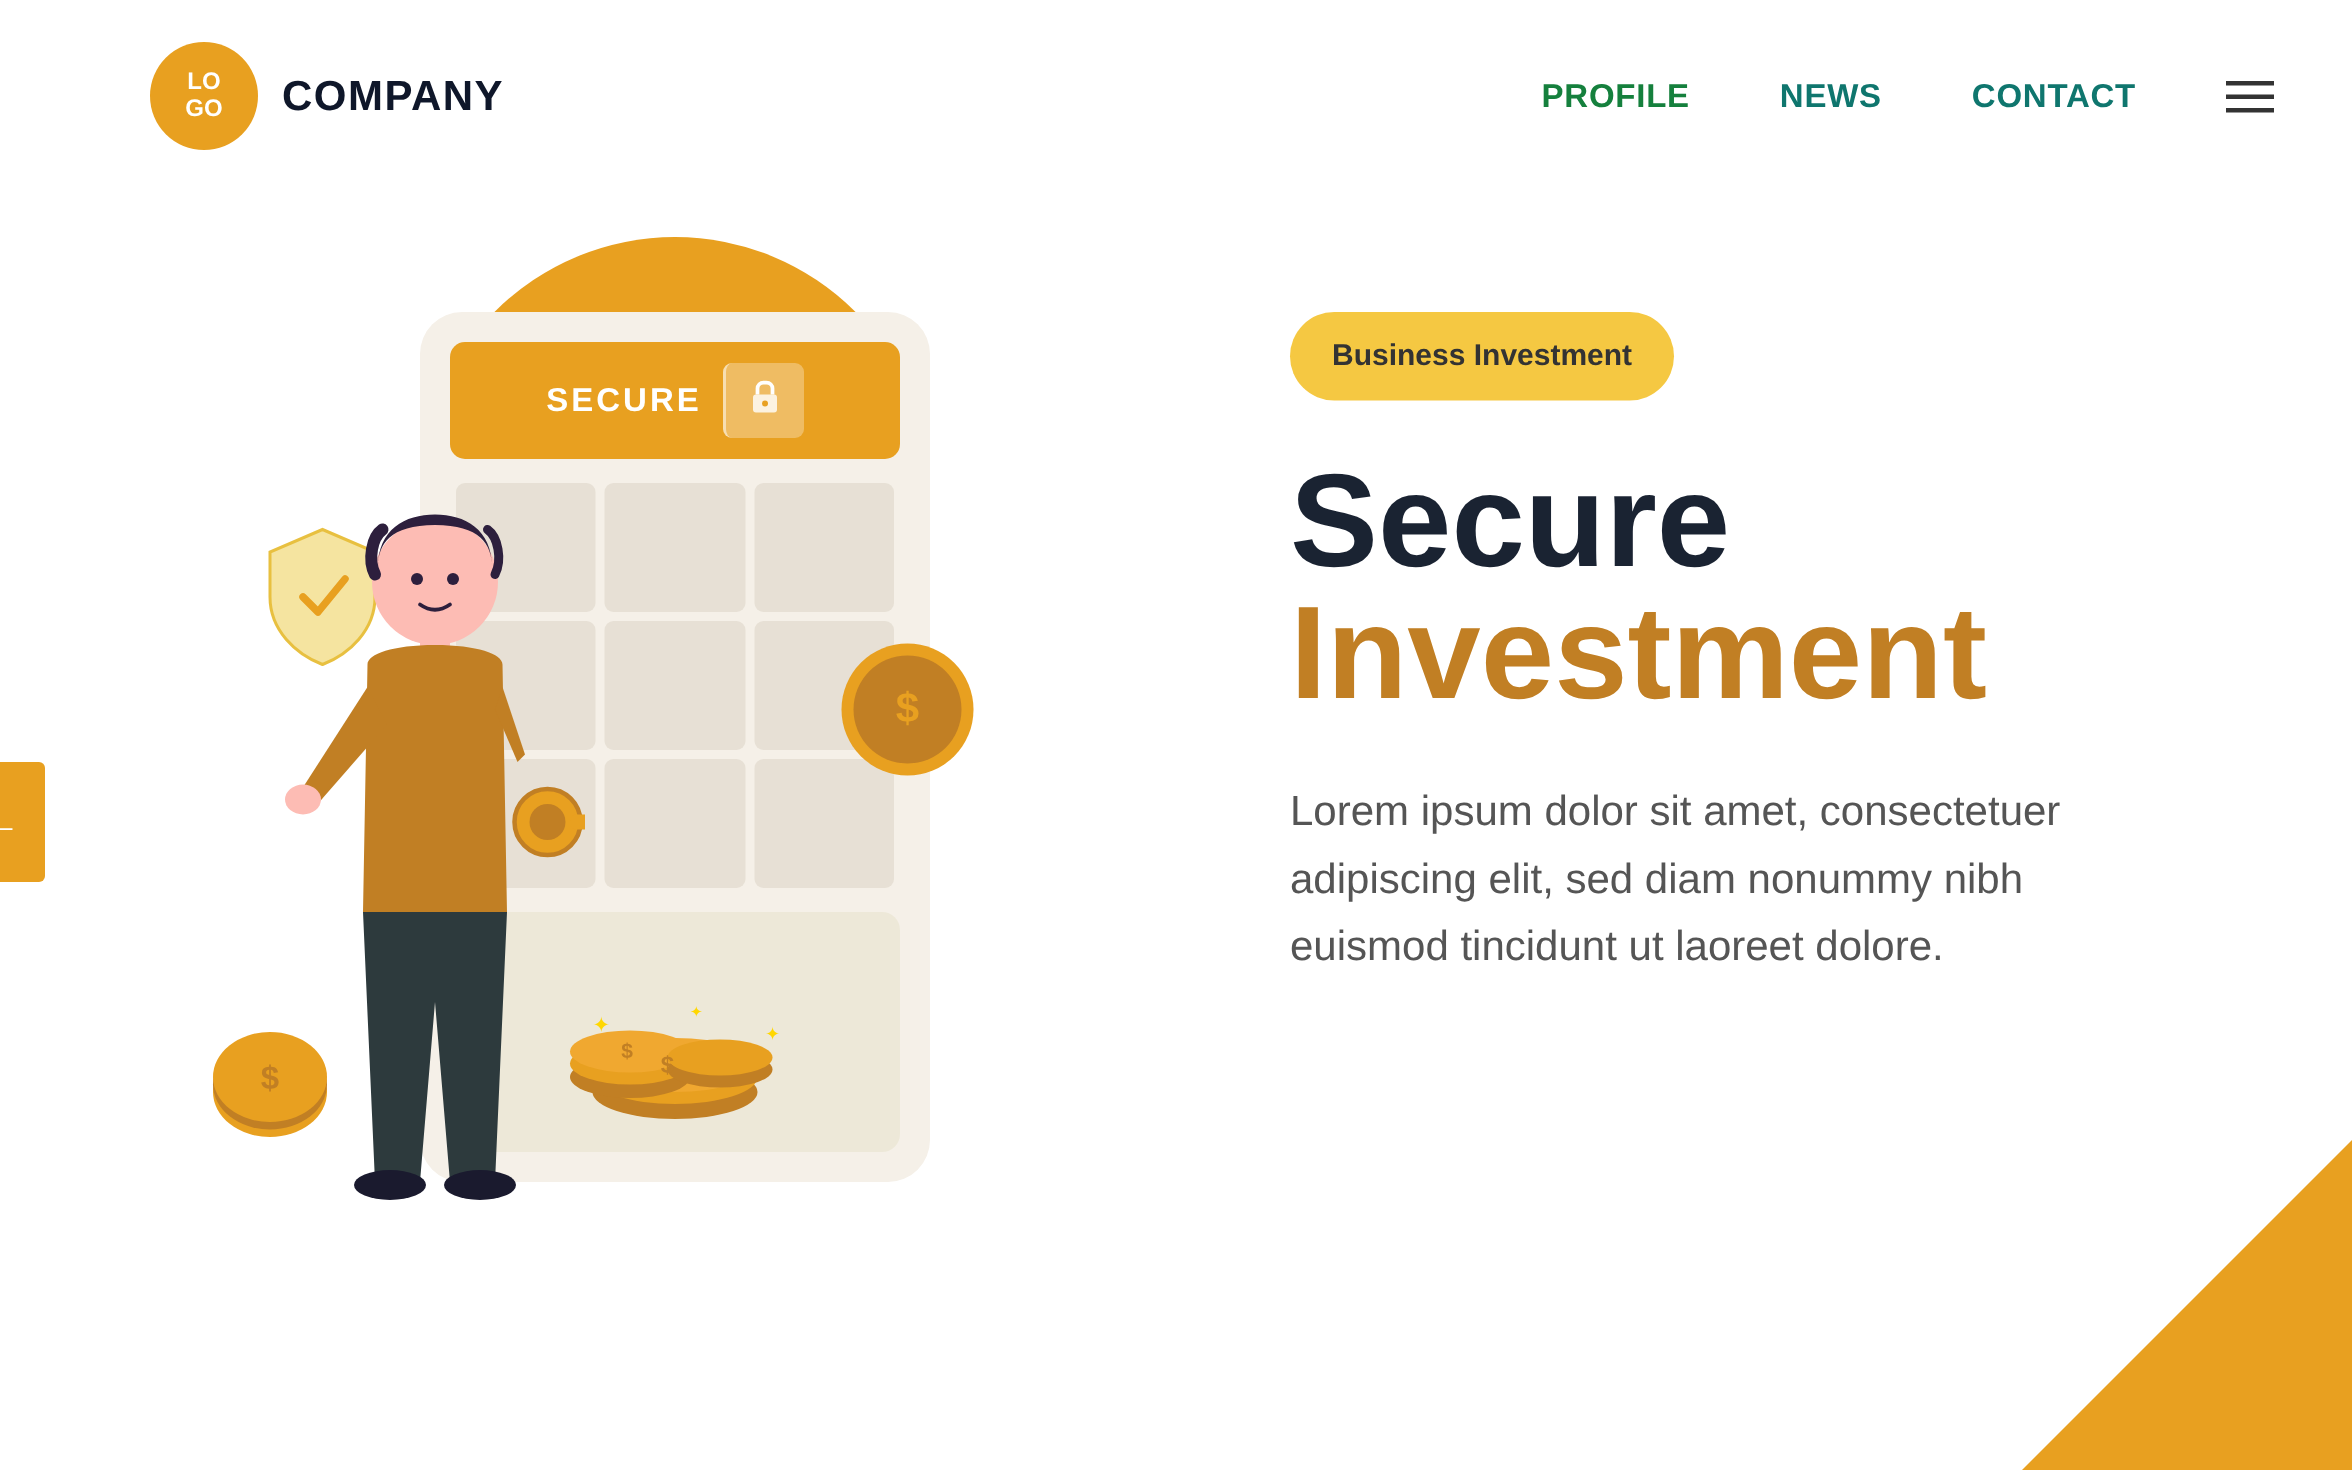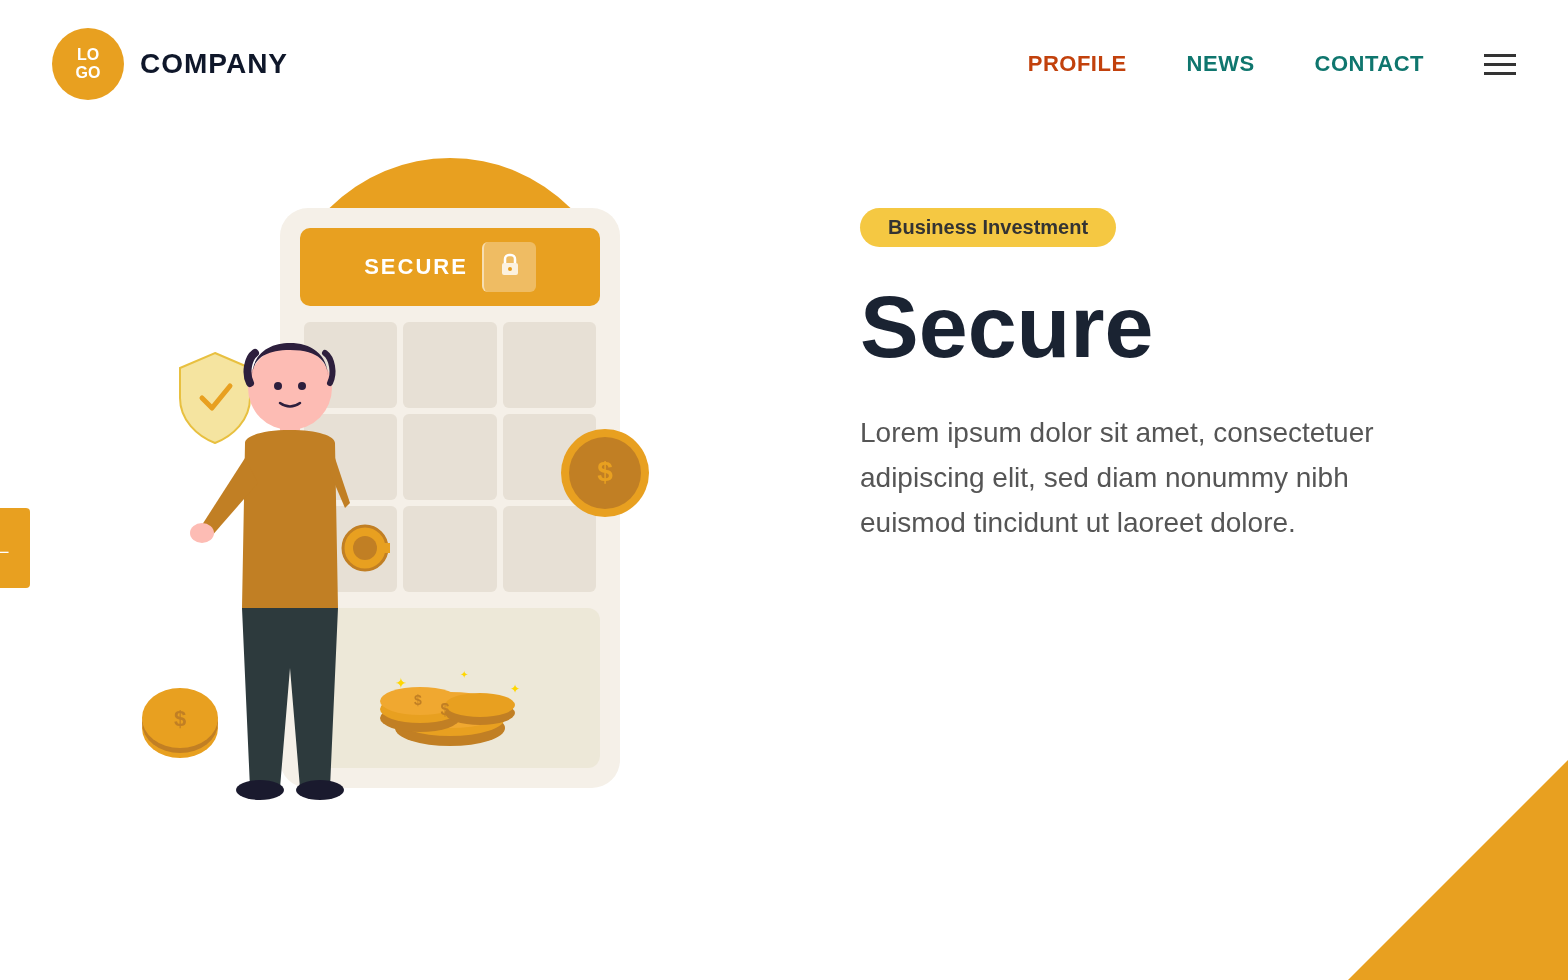--- a/index.html
+++ b/index.html
@@ -13,20 +13,21 @@
     }
 
     
     header {
       display: flex;
       align-items: center;
       justify-content: space-between;
       padding: 28px 52px;
       position: relative;
       z-index: 10;
+      margin-left: 48px;
     }
 
     .logo-area {
       display: flex;
       align-items: center;
       gap: 16px;
     }
 
     .logo-circle {
       width: 72px;
@@ -59,21 +60,21 @@
     .nav-item {
       font-size: 22px;
       font-weight: 600;
       color: #0f766e;
       cursor: pointer;
       text-decoration: none;
       letter-spacing: 0.5px;
     }
 
     .nav-item.active {
-      color: #c2410c;
+      color: #15803d;
     }
 
     .hamburger {
       display: flex;
       flex-direction: column;
       gap: 6px;
       cursor: pointer;
     }
 
     .hamburger span {
@@ -250,21 +251,21 @@
       flex: 1;
       padding: 80px 60px 0 100px;
     }
 
     .badge {
       display: inline-block;
       background: #F5C842;
       color: #333;
       font-size: 20px;
       font-weight: 600;
-      padding: 8px 28px;
+      padding: 18px 28px;
       border-radius: 30px;
       margin-bottom: 36px;
     }
 
     .headline {
       font-size: 88px;
       font-weight: 900;
       line-height: 1.0;
       margin-bottom: 40px;
     }
@@ -446,20 +447,21 @@
     </div>
 
   </div>
 
   <div class="text-content">
 
     <div class="badge">Business Investment</div>
 
     <div class="headline">
       <div class="dark">Secure</div>
+      <div class="gold">Investment</div>
     </div>
 
     <p class="description">Lorem ipsum dolor sit amet, consectetuer adipiscing elit, sed diam nonummy nibh euismod tincidunt ut laoreet dolore.</p>
 
 
   </div>
 
 </div>
 
 <div class="bottom-right-triangle"></div>

